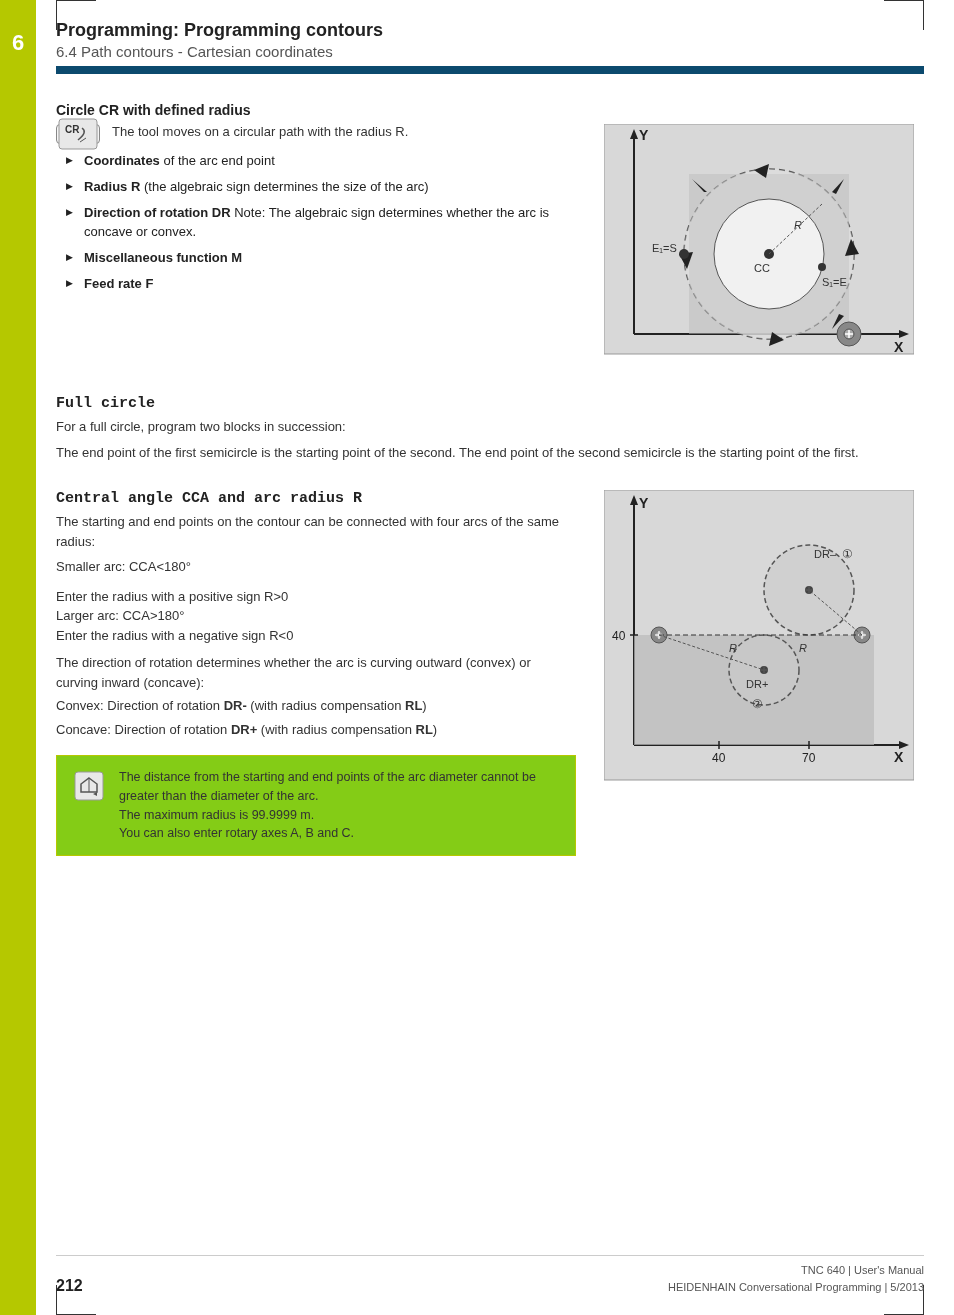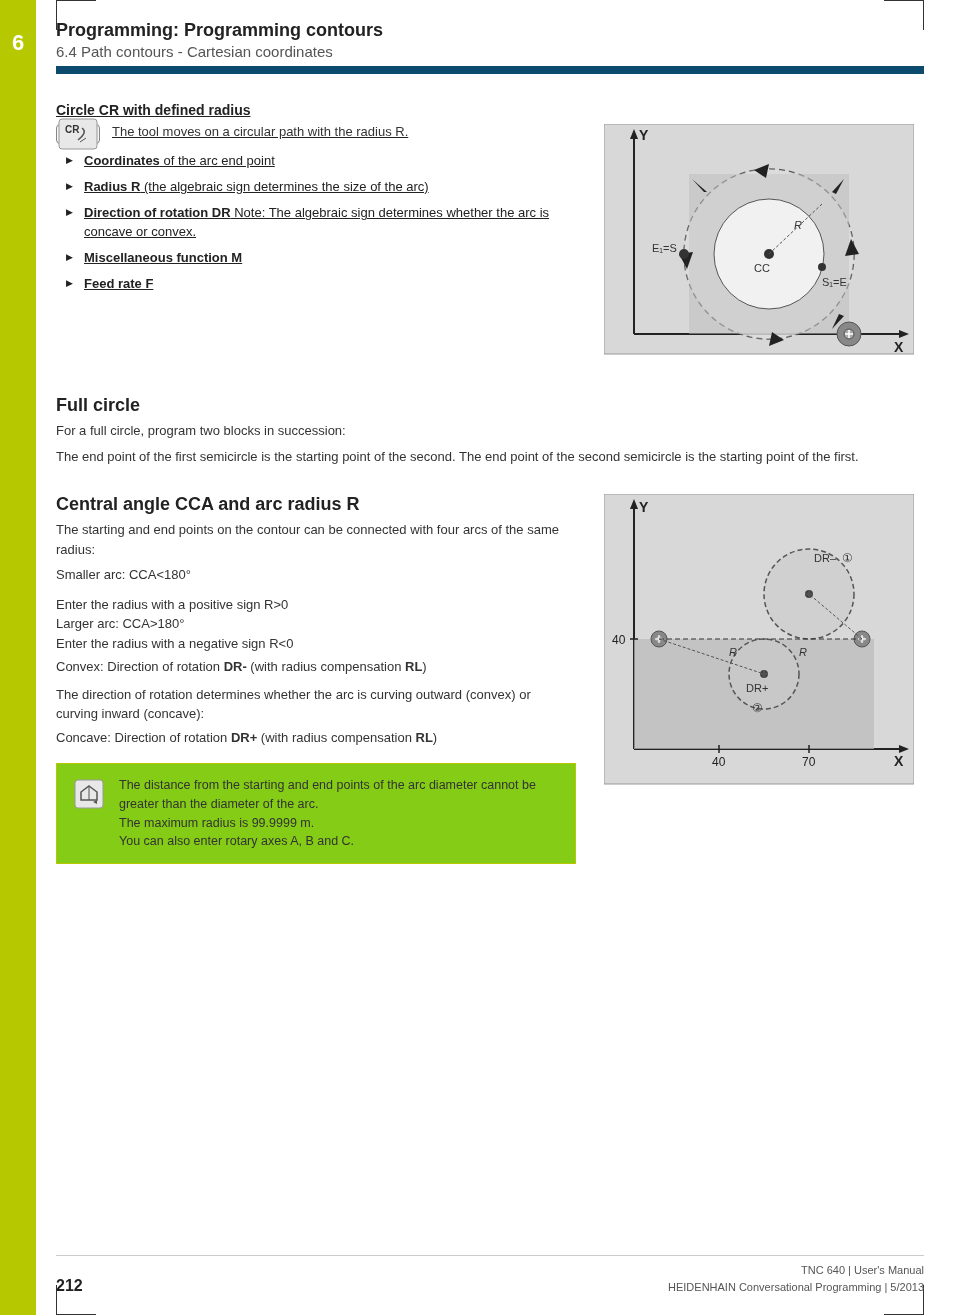--- a/index.html
+++ b/index.html
@@ -55,21 +55,20 @@
     }
     .sub-title {
       font-size: 15px;
       color: #555;
       margin-top: 2px;
     }
 
     
     .section {
       margin-top: 28px;
-      text-decoration: underline;
     }
     .section-title {
       font-size: 14px;
       font-weight: bold;
       margin-bottom: 6px;
     }
     .section-intro {
       font-size: 13px;
       margin-bottom: 10px;
       color: #333;
@@ -131,22 +130,23 @@
     .bullet-list li b {
       font-weight: bold;
     }
 
     
     .subsection {
       margin-top: 28px;
     }
     .subsection-title {
       font-weight: bold;
-      font-size: 18px;
+      font-size: 15px;
       margin-bottom: 5px;
+      font-family: Liberation Mono, monospace;
     }
     .subsection-body {
       font-size: 13px;
       line-height: 1.5;
       color: #333;
     }
 
     
     .note-box {
       border: 1.5px solid #b5c800;
@@ -357,24 +357,24 @@
 
   <div class="subsection">
     <div class="diagrams-row">
       <div class="diag-left">
         <div class="subsection-title">Central angle CCA and arc radius R</div>
         <div class="subsection-body">The starting and end points on the contour can be connected with four arcs of the same radius:</div>
         <div class="subsection-body" style="margin-top:6px;">Smaller arc: CCA&lt;180°</div>
         <div class="subsection-body" style="margin-top:10px;">Enter the radius with a positive sign R&gt;0</div>
         <div class="subsection-body">Larger arc: CCA&gt;180°</div>
         <div class="subsection-body">Enter the radius with a negative sign R&lt;0</div>
+        <div class="subsection-body" style="margin-top:8px;">The direction of rotation determines whether the arc is curving outward (convex) or curving inward (concave):</div>
         <div class="subsection-body" style="margin-top:4px;">
           Convex: Direction of rotation <b>DR-</b> (with radius compensation <b>RL</b>)
         </div>
-        <div class="subsection-body" style="margin-top:8px;">The direction of rotation determines whether the arc is curving outward (convex) or curving inward (concave):</div>
         <div class="subsection-body" style="margin-top:4px;">
           Concave: Direction of rotation <b>DR+</b> (with radius compensation <b>RL</b>)
         </div>
 
         <div class="note-box">
           <div class="note-icon">
             <svg width="32" height="32" viewBox="0 0 32 32">
               <rect x="2" y="2" width="28" height="28" rx="3" fill="#e8e8e8" stroke="#999" stroke-width="1"></rect>
               <polygon points="16,8 24,14 24,22 8,22 8,14" fill="none" stroke="#555" stroke-width="1.5"></polygon>
               <line x1="16" y1="8" x2="16" y2="22" stroke="#555" stroke-width="1"></line>

